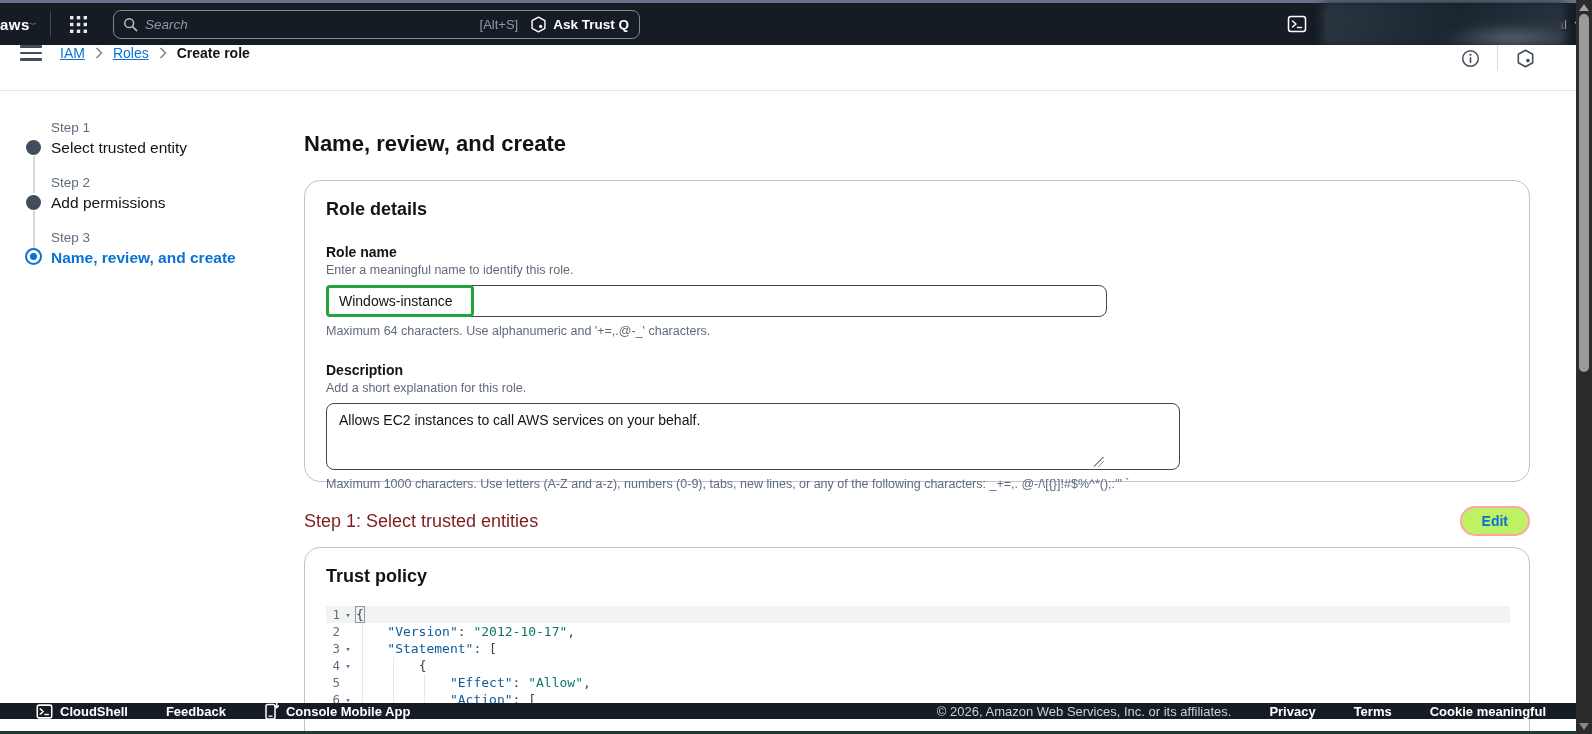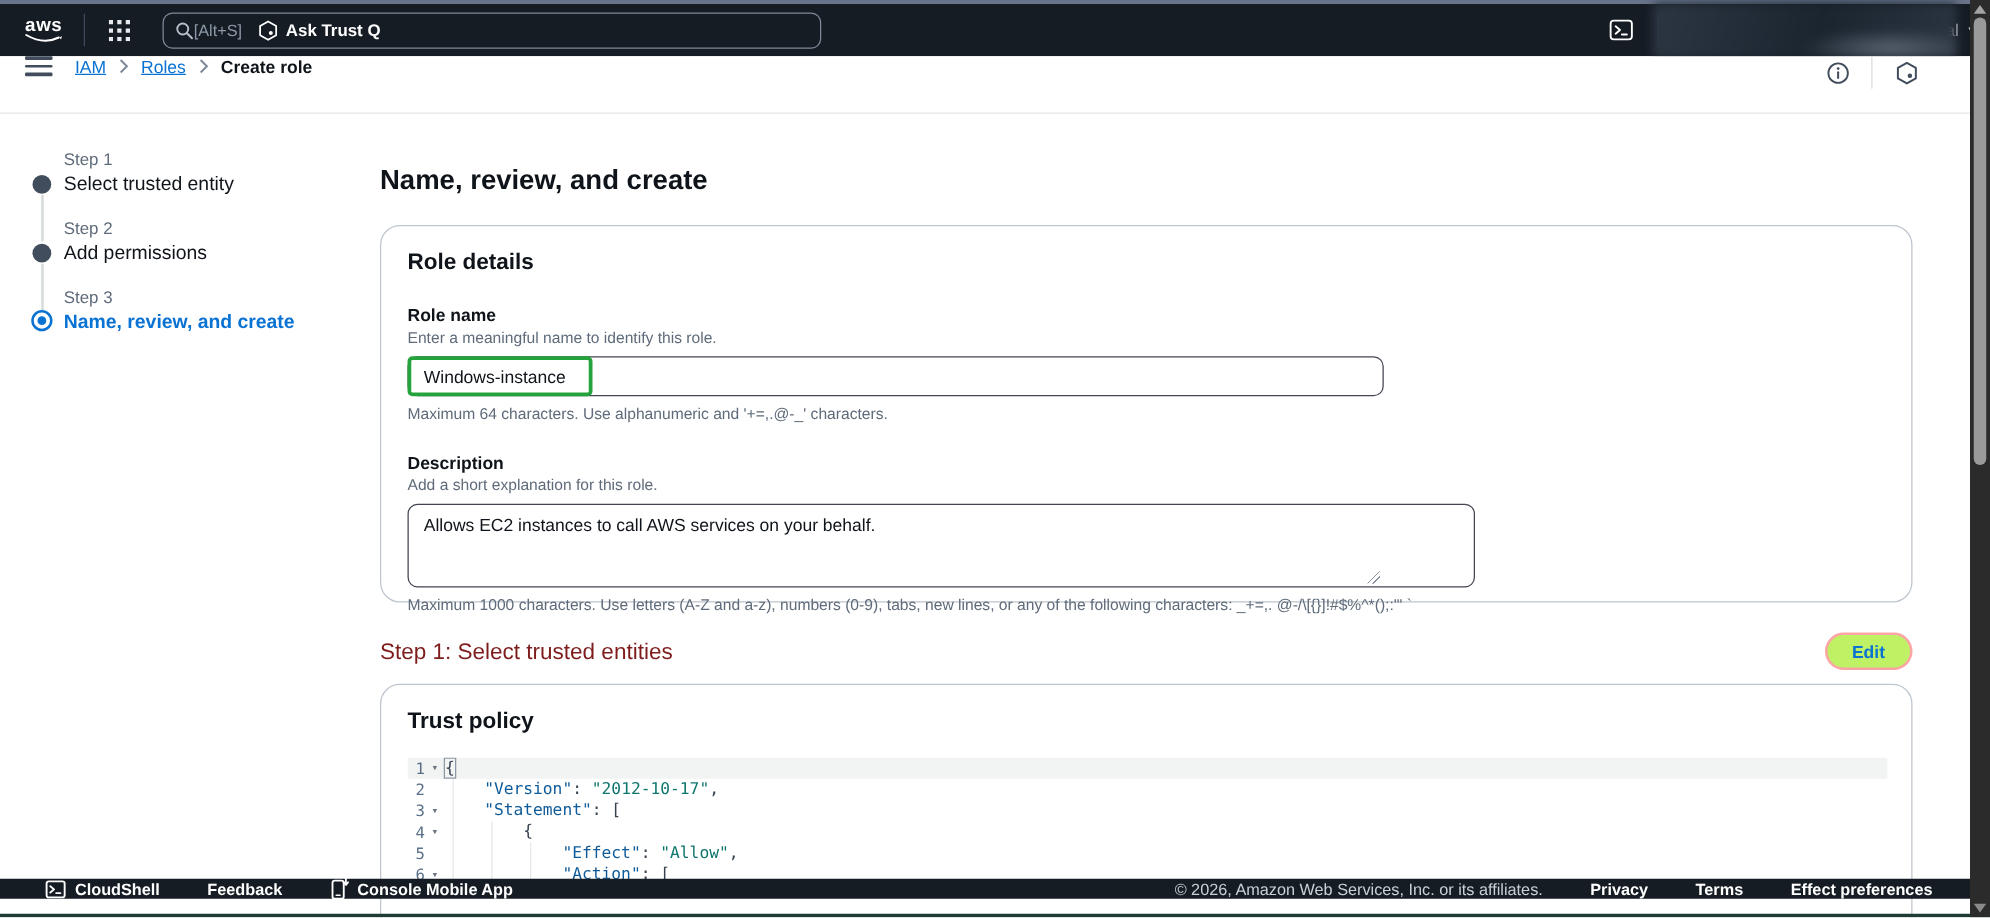--- a/index.html
+++ b/index.html
@@ -5,21 +5,21 @@
   * { margin:0; padding:0; box-sizing:border-box; }
   html,body { width:1592px; height:734px; }
   body { font-family:"Liberation Sans","DejaVu Sans",sans-serif; background:#fff; }
   #app { position:relative; width:1592px; height:734px; overflow:hidden; background:#fff; }
 
   
   .win-strip { position:absolute; left:0; top:0; width:1592px; height:3px; background:#66738a; }
 
   
   .nav { position:absolute; left:0; top:3px; width:1592px; height:42px; background:#151c24; display:flex; align-items:center; color:#fff; }
-  .aws-logo { margin-left:17px; width:36px; display:flex; flex-direction:column; align-items:center; cursor:pointer; }
+  .aws-logo { width:36px; display:flex; flex-direction:row; align-items:center; cursor:pointer; }
   .aws-logo .aws-txt { font-weight:700; font-size:15px; letter-spacing:0.5px; line-height:13px; }
   .nav-sep { width:1px; height:26px; background:#3e4959; margin:0 14px; }
   .grid-btn { width:26px; height:26px; display:flex; align-items:center; justify-content:center; cursor:pointer; }
   .searchbox { margin-left:22px; width:527px; height:29px; border:1px solid #7d8998; border-radius:8px; display:flex; align-items:center; padding:0 10px 0 9px; background:#151c24; }
   .searchbox input { flex:1; background:transparent; border:none; outline:none; color:#d1d5db; font-size:13.5px; margin-left:7px; font-family:inherit; }
   .searchbox input::placeholder { color:#8d99a8; font-style:italic; }
   .kbd-hint { color:#8d99a8; font-size:13px; margin-right:12px; }
   .askq { display:flex; align-items:center; gap:6px; font-weight:700; font-size:13.5px; cursor:pointer; white-space:nowrap; }
   .nav-right { margin-left:auto; display:flex; align-items:center; height:100%; }
   .nav-icon-btn { width:30px; height:30px; display:flex; align-items:center; justify-content:center; cursor:pointer; }
@@ -129,20 +129,21 @@
             <rect x="6.8" y="13.6" width="3.4" height="3.4"></rect>
             <rect x="13.6" y="13.6" width="3.4" height="3.4"></rect>
         </g>
       </svg>
     </div>
     <div class="searchbox">
       <svg width="15" height="15" viewBox="0 0 15 15">
         <circle cx="6.2" cy="6.2" r="4.4" fill="none" stroke="#b7c0c8" stroke-width="1.5"></circle>
         <line x1="9.6" y1="9.6" x2="13.6" y2="13.6" stroke="#b7c0c8" stroke-width="1.5" stroke-linecap="round"></line>
       </svg>
+      <input type="text" placeholder="Search" style="">
       <span class="kbd-hint">[Alt+S]</span>
       <div class="askq">
         <svg width="17" height="17" viewBox="0 0 18 18">
           <polygon points="9,1.2 15.8,5 15.8,13 9,16.8 2.2,13 2.2,5" fill="none" stroke="#fff" stroke-width="1.5" stroke-linejoin="round"></polygon>
           <circle cx="11.3" cy="11" r="1.7" fill="#fff"></circle>
         </svg>
         <span>Ask Trust Q</span>
       </div>
     </div>
     <div class="nav-right">
@@ -327,21 +328,21 @@
     </div>
     <div class="foot-right">
       <span class="copyright">© 2026, Amazon Web Services, Inc. or its affiliates.</span>
       <div class="foot-item">
           <b>Privacy</b>
         </div>
       <div class="foot-item">
           <b>Terms</b>
         </div>
       <div class="foot-item">
-          <b>Effect preferences</b>
+          <b>Cookie meaningful</b>
         </div>
     </div>
   </div>
   <div class="foot-strip"></div>
 
   <div class="scrollbar">
     <div class="sb-up"></div>
     <div class="sb-thumb"></div>
     <div class="sb-down"></div>
   </div>

